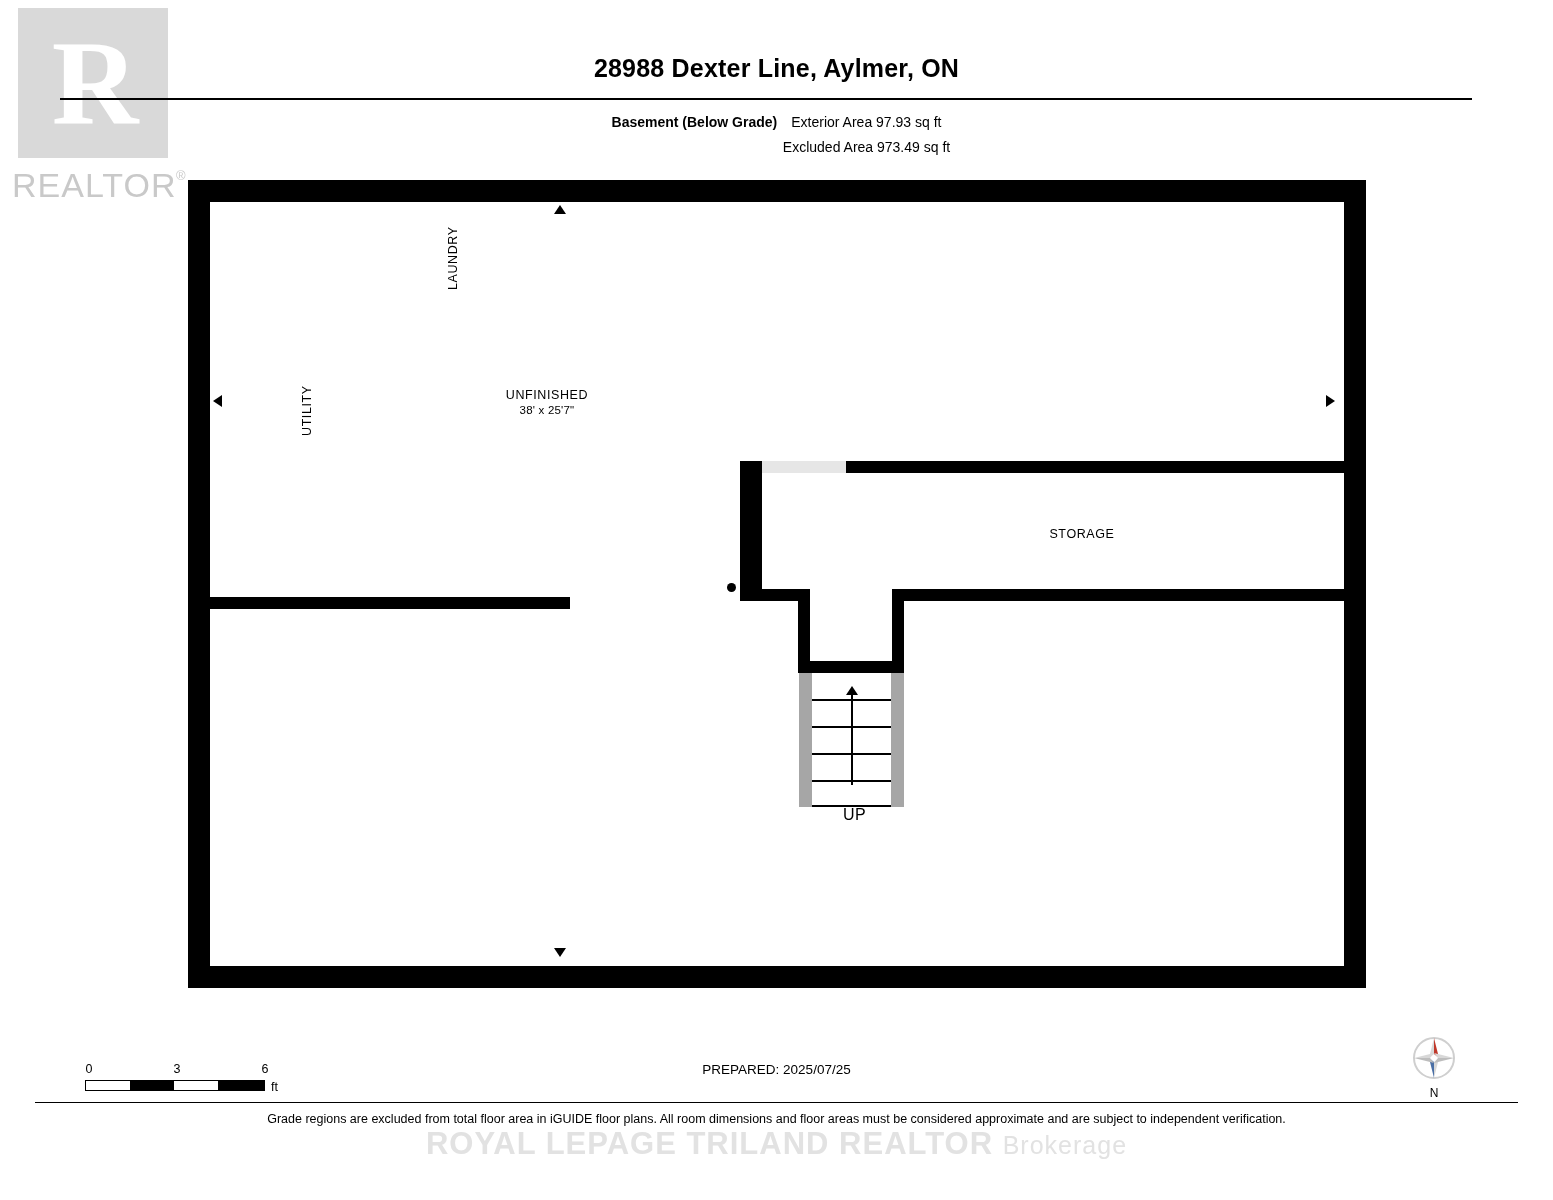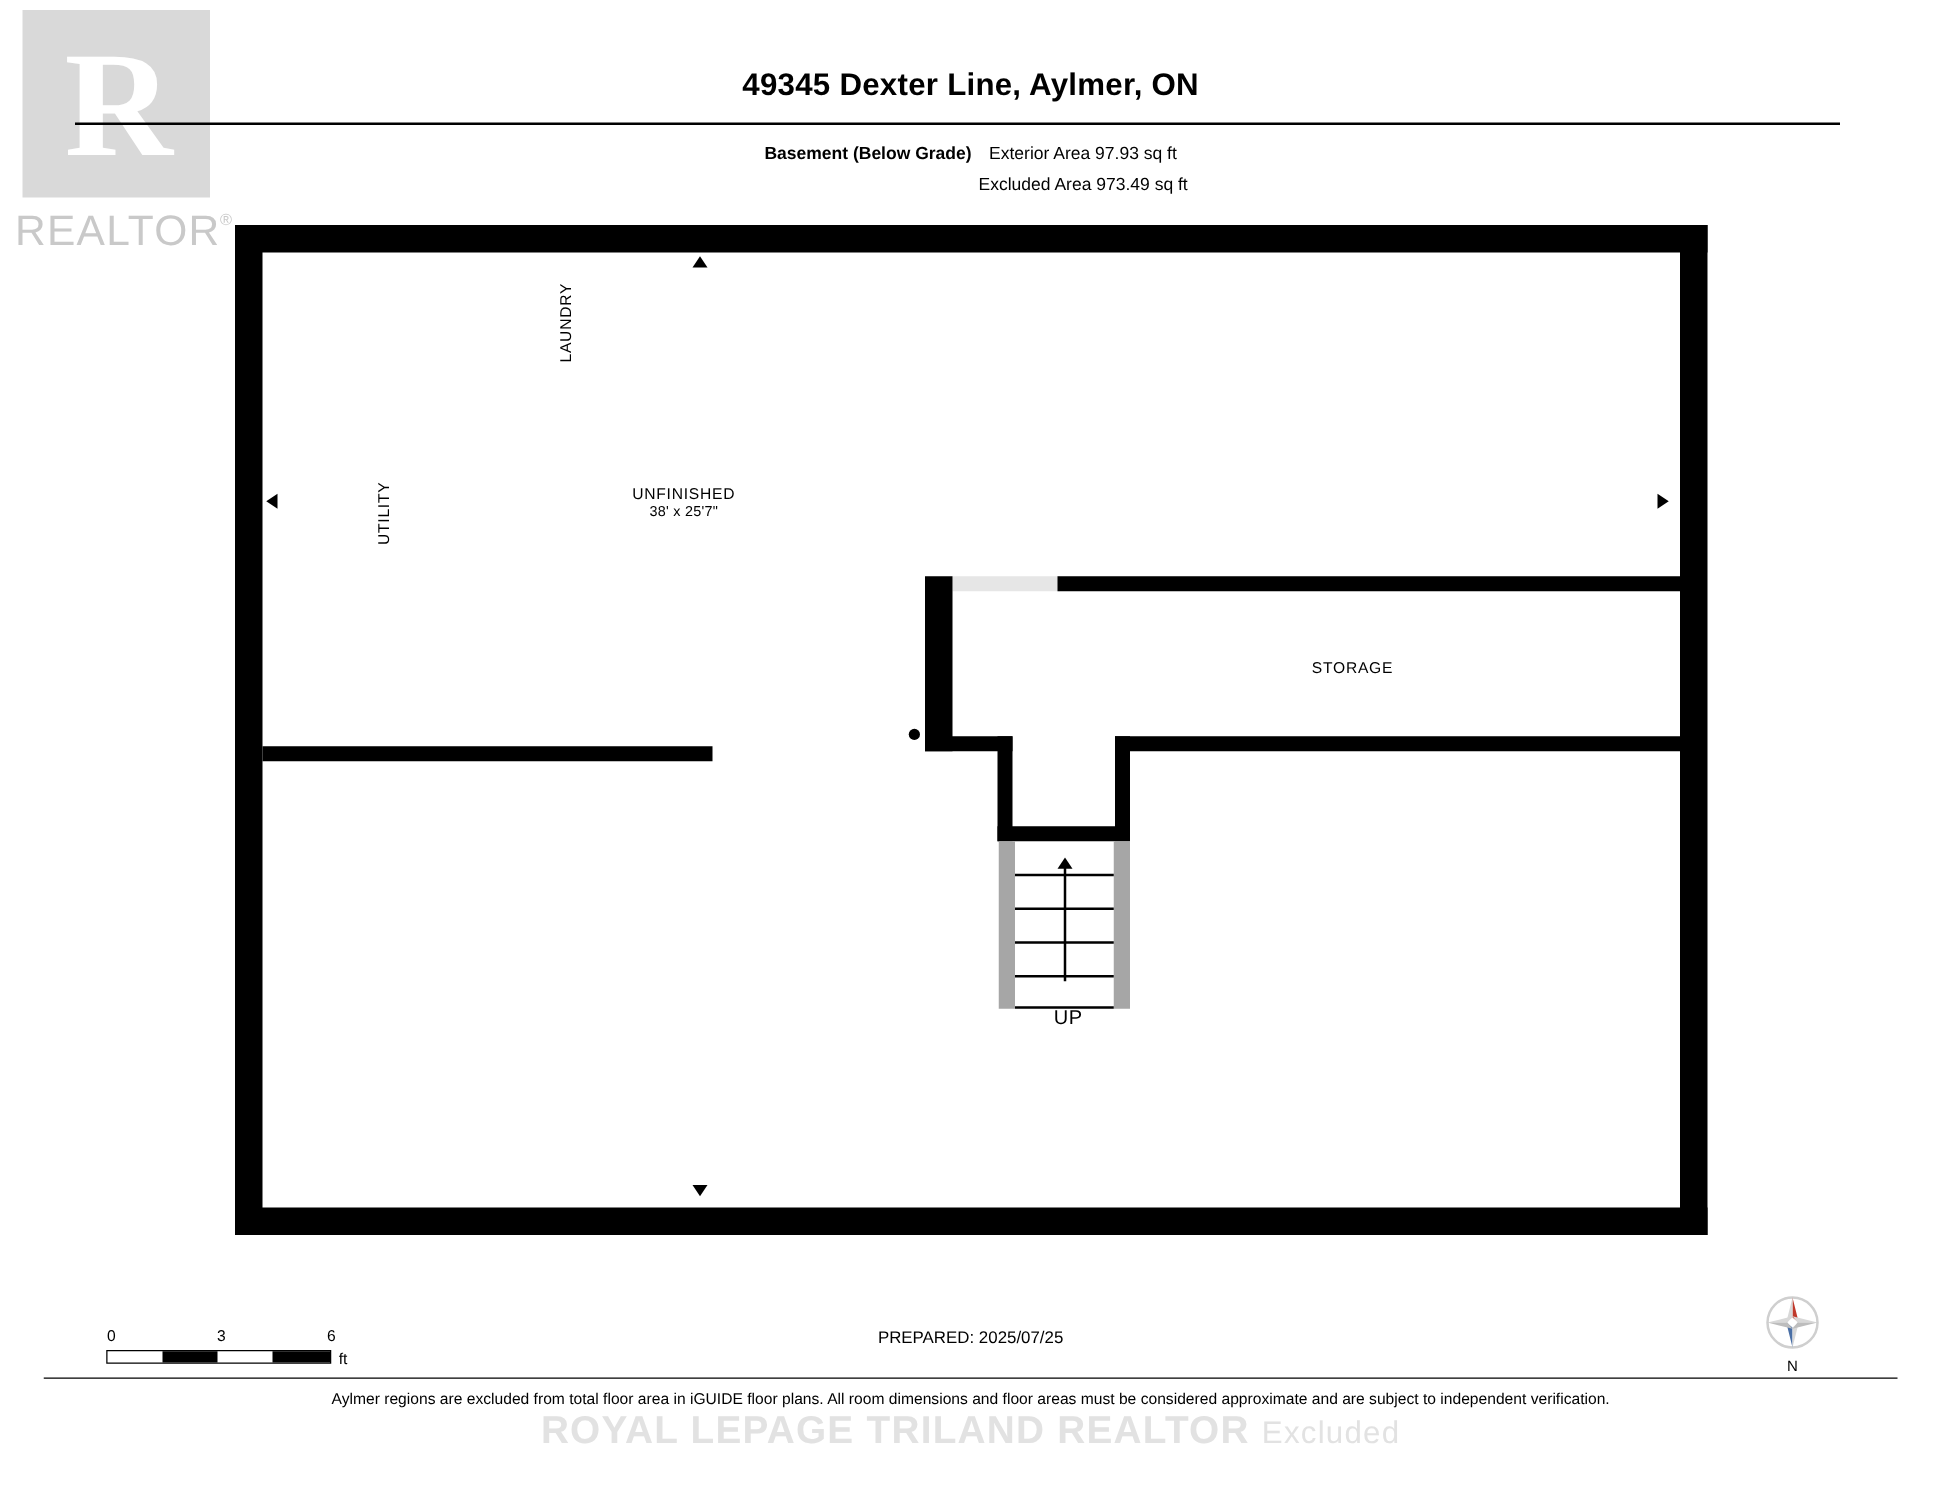--- a/index.html
+++ b/index.html
@@ -285,21 +285,21 @@
 <body>
 
 <div class="realtor-logo">
   <div class="realtor-mark">
     <div class="realtor-mark-inner">R</div>
   </div>
   <div class="realtor-word">REALTOR</div>
   <div class="realtor-reg">®</div>
 </div>
 
-<div class="title">49345 Dexter Line, Aylmer, ON</div>
+<div class="title">28988 Dexter Line, Aylmer, ON</div>
 <div class="title-rule"></div>
 <div class="meta">
   <span class="meta-line">
     <span class="meta-label">Basement (Below Grade)</span><span>Exterior Area 97.93 sq ft</span>
   </span>
   <span class="meta-line">
     <span style="display:inline-block;min-width:0;padding-left:180px;">Excluded Area 973.49 sq ft</span>
   </span>
 </div>
 
@@ -378,17 +378,17 @@
     <polygon points="26,46 31,26 26,30" fill="#d8d8d8"></polygon>
     <polygon points="6,26 26,21 22,26" fill="#d8d8d8"></polygon>
     <polygon points="46,26 26,21 30,26" fill="#d8d8d8"></polygon>
     <polygon points="6,26 26,31 22,26" fill="#bdbdbd"></polygon>
     <polygon points="46,26 26,31 30,26" fill="#bdbdbd"></polygon>
   </svg>
 </div>
 <div class="compass-n">N</div>
 
 <div class="footer-rule"></div>
-<div class="disclaimer">Aylmer regions are excluded from total floor area in iGUIDE floor plans. All room dimensions and floor areas must be considered approximate and are subject to independent verification.</div>
+<div class="disclaimer">Grade regions are excluded from total floor area in iGUIDE floor plans. All room dimensions and floor areas must be considered approximate and are subject to independent verification.</div>
 <div class="watermark">
   <span>ROYAL LEPAGE TRILAND REALTOR</span>
-  <span class="brk">Excluded</span>
+  <span class="brk">Brokerage</span>
 </div>
 
 </body></html>

